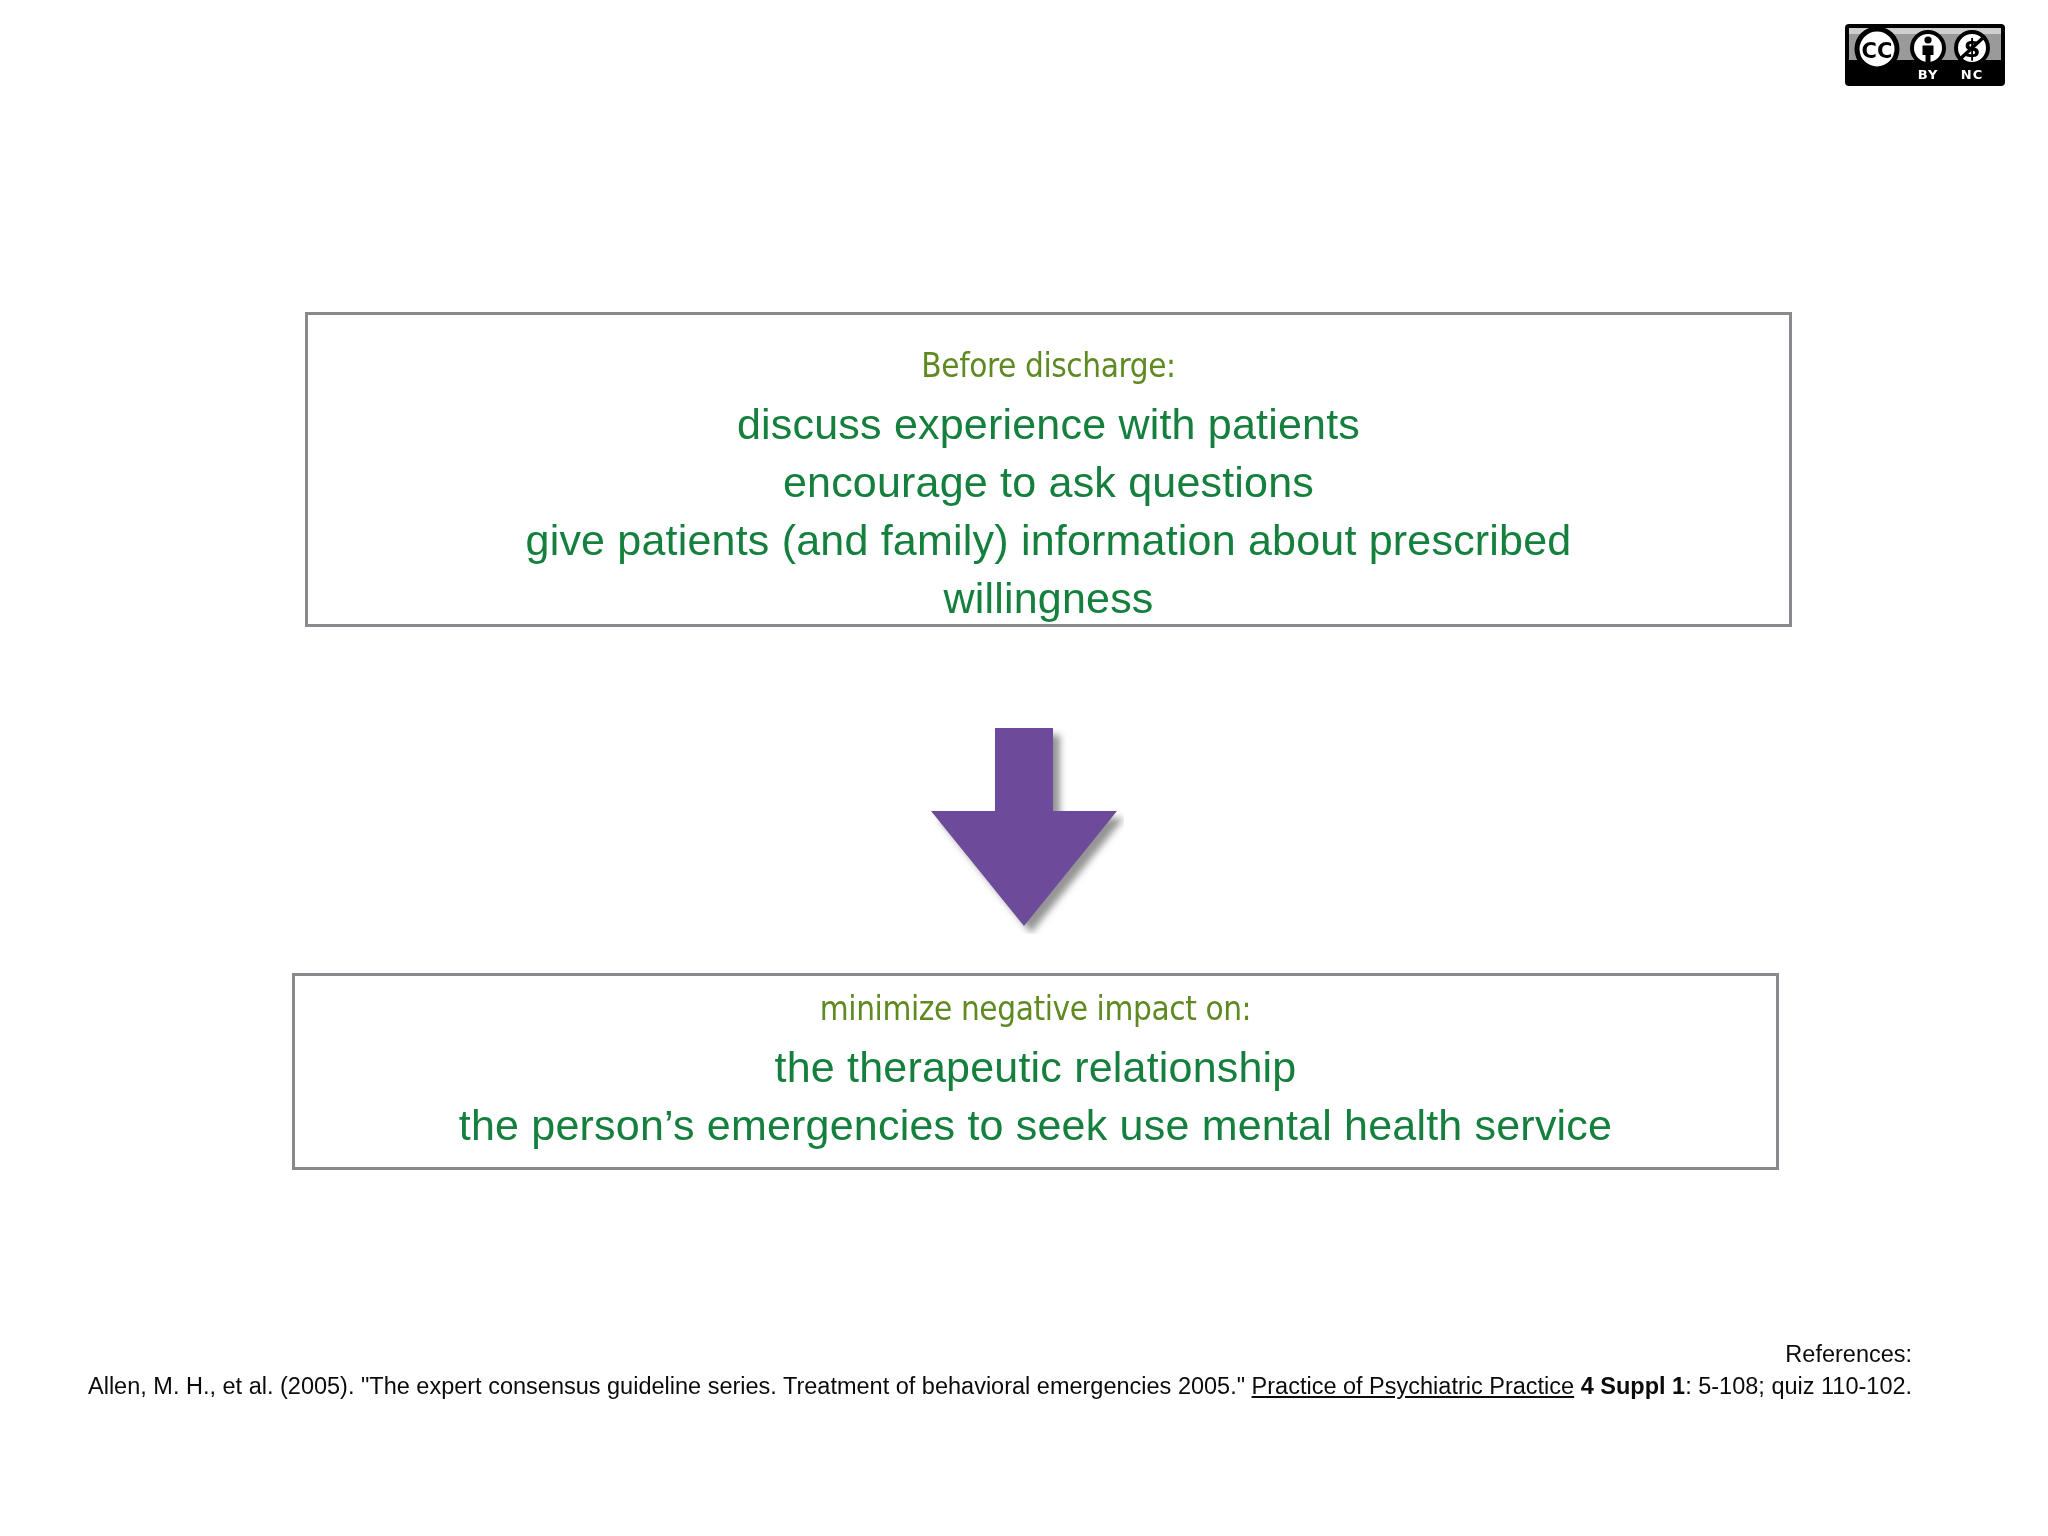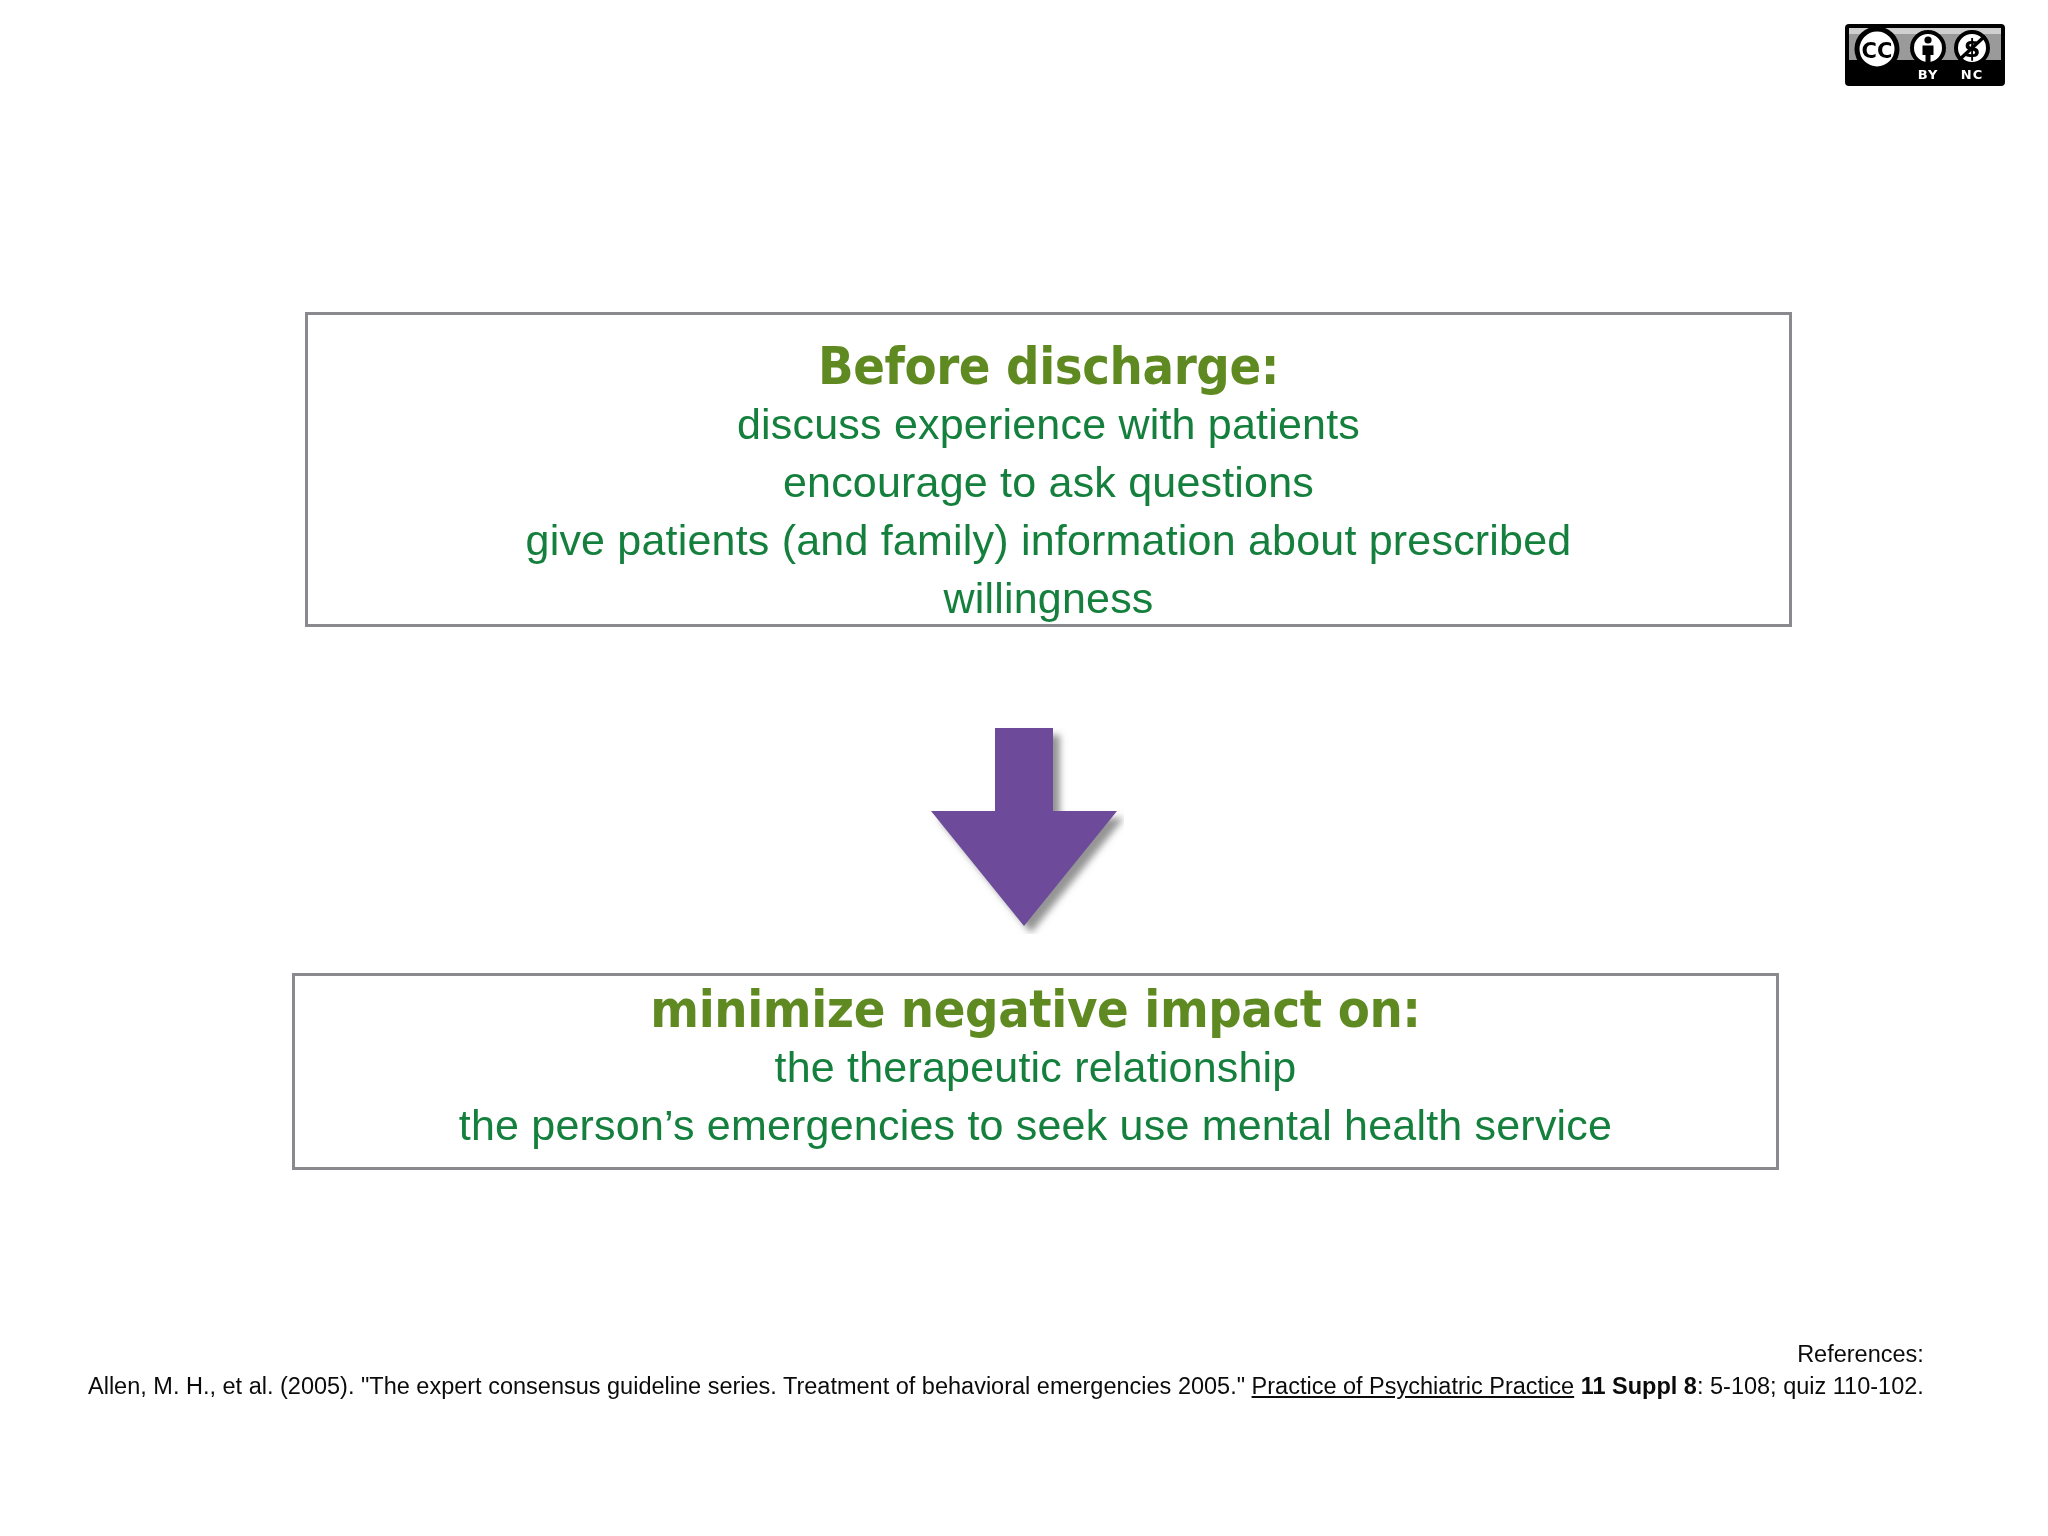--- a/index.html
+++ b/index.html
@@ -49,22 +49,22 @@
 
   .box-inner {
     padding-top: 22px;
   }
   #box-bottom .box-inner {
     padding-top: 4px;
   }
 
   .heading {
     color: #5F8A22;
-    font-weight: bold;
-    font-size: 52px;
+    font-weight: normal;
+    font-size: 33px;
     line-height: 58px;
     letter-spacing: -0.4px;
     font-family: "DejaVu Sans", sans-serif;
     font-stretch: condensed;
   }
   .body-line {
     color: #15803d;
     font-size: 43px;
     line-height: 58px;
     font-weight: 300;
@@ -153,14 +153,14 @@
 <div class="flow-box" id="box-bottom">
   <div class="box-inner">
     <div class="heading">minimize negative impact on:</div>
     <div class="body-line">the therapeutic relationship</div>
     <div class="body-line">the person’s emergencies to seek use mental health service</div>
   </div>
 </div>
 
 <div id="references">
   <div>References:</div>
-  <div><span>Allen, M. H., et al. (2005). "The expert consensus guideline series. Treatment of behavioral emergencies 2005." </span><span class="u">Practice of Psychiatric Practice</span><span class="b"> 11 Suppl 8</span><span>: 5-108; quiz 110-102.</span></div>
+  <div><span>Allen, M. H., et al. (2005). "The expert consensus guideline series. Treatment of behavioral emergencies 2005." </span><span class="u">Practice of Psychiatric Practice</span><span class="b"> 4 Suppl 1</span><span>: 5-108; quiz 110-102.</span></div>
 </div>
 
 </body></html>

